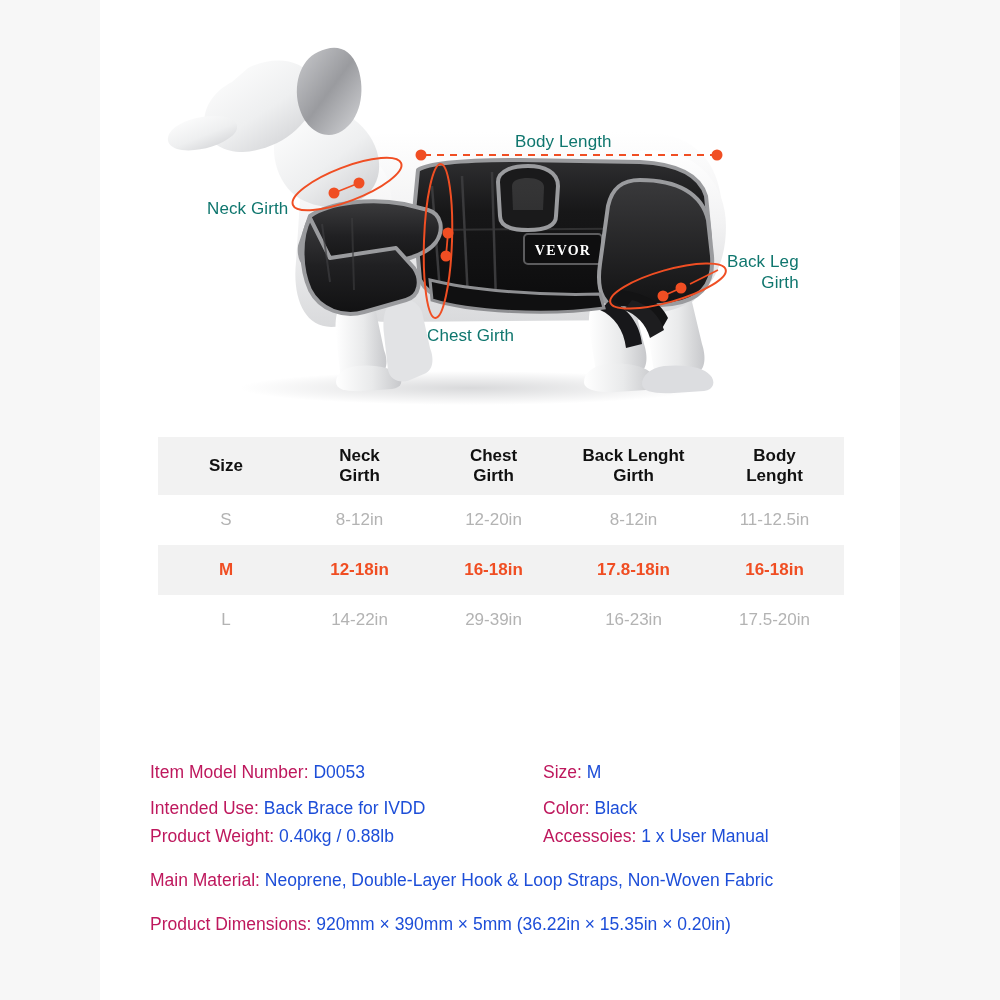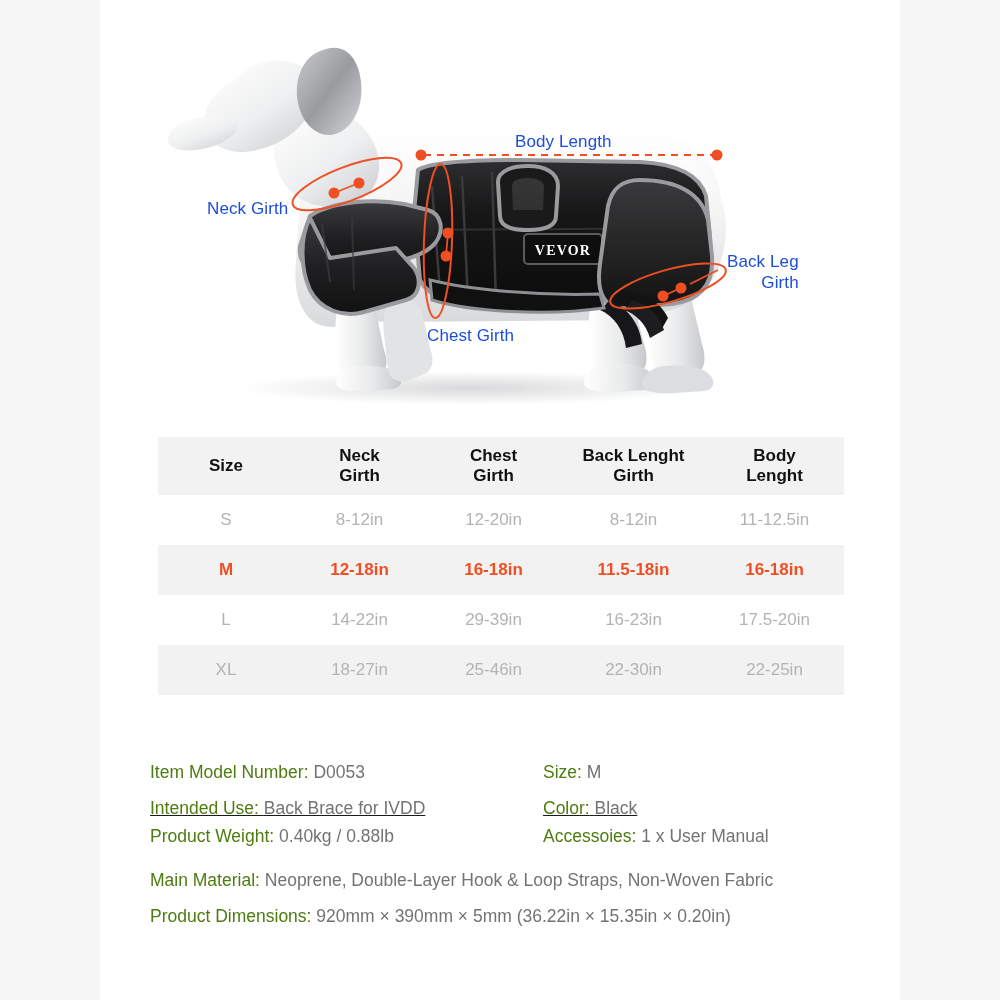--- a/index.html
+++ b/index.html
@@ -35,21 +35,21 @@
   .hero {
     position: absolute;
     left: 0; top: 0;
     width: 1000px;
     height: 420px;
   }
   .hero-svg { position: absolute; left: 0; top: 0; }
 
   .lbl {
     position: absolute;
-    color: #1d4ed8;
+    color: #0f766e;
     font-size: 17px;
     font-weight: 400;
     letter-spacing: .1px;
     white-space: nowrap;
     line-height: 1.25;
   }
   .lbl-neck      { left: 207px; top: 198px; }
   .lbl-chest     { left: 419px; top: 325px; margin-left: 8px; }
   .lbl-bodylen   { left: 515px; top: 131px; }
   .lbl-backleg   { left: 727px; top: 251px; text-align: right; }
@@ -105,30 +105,30 @@
     background: #ffffff;
     border-radius: 14px;
   }
   .spec-row {
     position: absolute;
     font-size: 17.5px;
     color: #1a1a1a;
     white-space: nowrap;
     line-height: 1;
   }
-  .spec-row .k { color: #4d7c0f; }
-  .spec-row .v { color: #737373; }
+  .spec-row .k { color: #be185d; }
+  .spec-row .v { color: #1d4ed8; }
 
   .c1 { left: 26px; }
   .c2 { left: 419px; }
   .r1 { top: 34px; }
-  .r2 { top: 70px; text-decoration: underline; }
+  .r2 { top: 70px; }
   .r3 { top: 98px; }
   .r4 { top: 142px; text-align: right; }
-  .r5 { top: 178px; text-align: right; }
+  .r5 { top: 186px; text-align: right; }
 </style>
 </head>
 <body>
 
 <div class="page">
 
   <div class="sheet"></div>
 
   <div class="hero">
 
@@ -344,37 +344,30 @@
           <td>S</td>
           <td>8-12in</td>
           <td>12-20in</td>
           <td>8-12in</td>
           <td>11-12.5in</td>
         </tr>
         <tr class="alt highlight">
           <td>M</td>
           <td>12-18in</td>
           <td>16-18in</td>
-          <td>11.5-18in</td>
+          <td>17.8-18in</td>
           <td>16-18in</td>
         </tr>
         <tr>
           <td>L</td>
           <td>14-22in</td>
           <td>29-39in</td>
           <td>16-23in</td>
           <td>17.5-20in</td>
         </tr>
-        <tr class="alt">
-          <td>XL</td>
-          <td>18-27in</td>
-          <td>25-46in</td>
-          <td>22-30in</td>
-          <td>22-25in</td>
-        </tr>
       </tbody>
     </table>
   </div>
 
   <div class="spec-card">
 
     <div class="spec-row c1 r1">
       <span class="k">Item Model Number:</span>
       <span class="v">D0053</span>
     </div>

